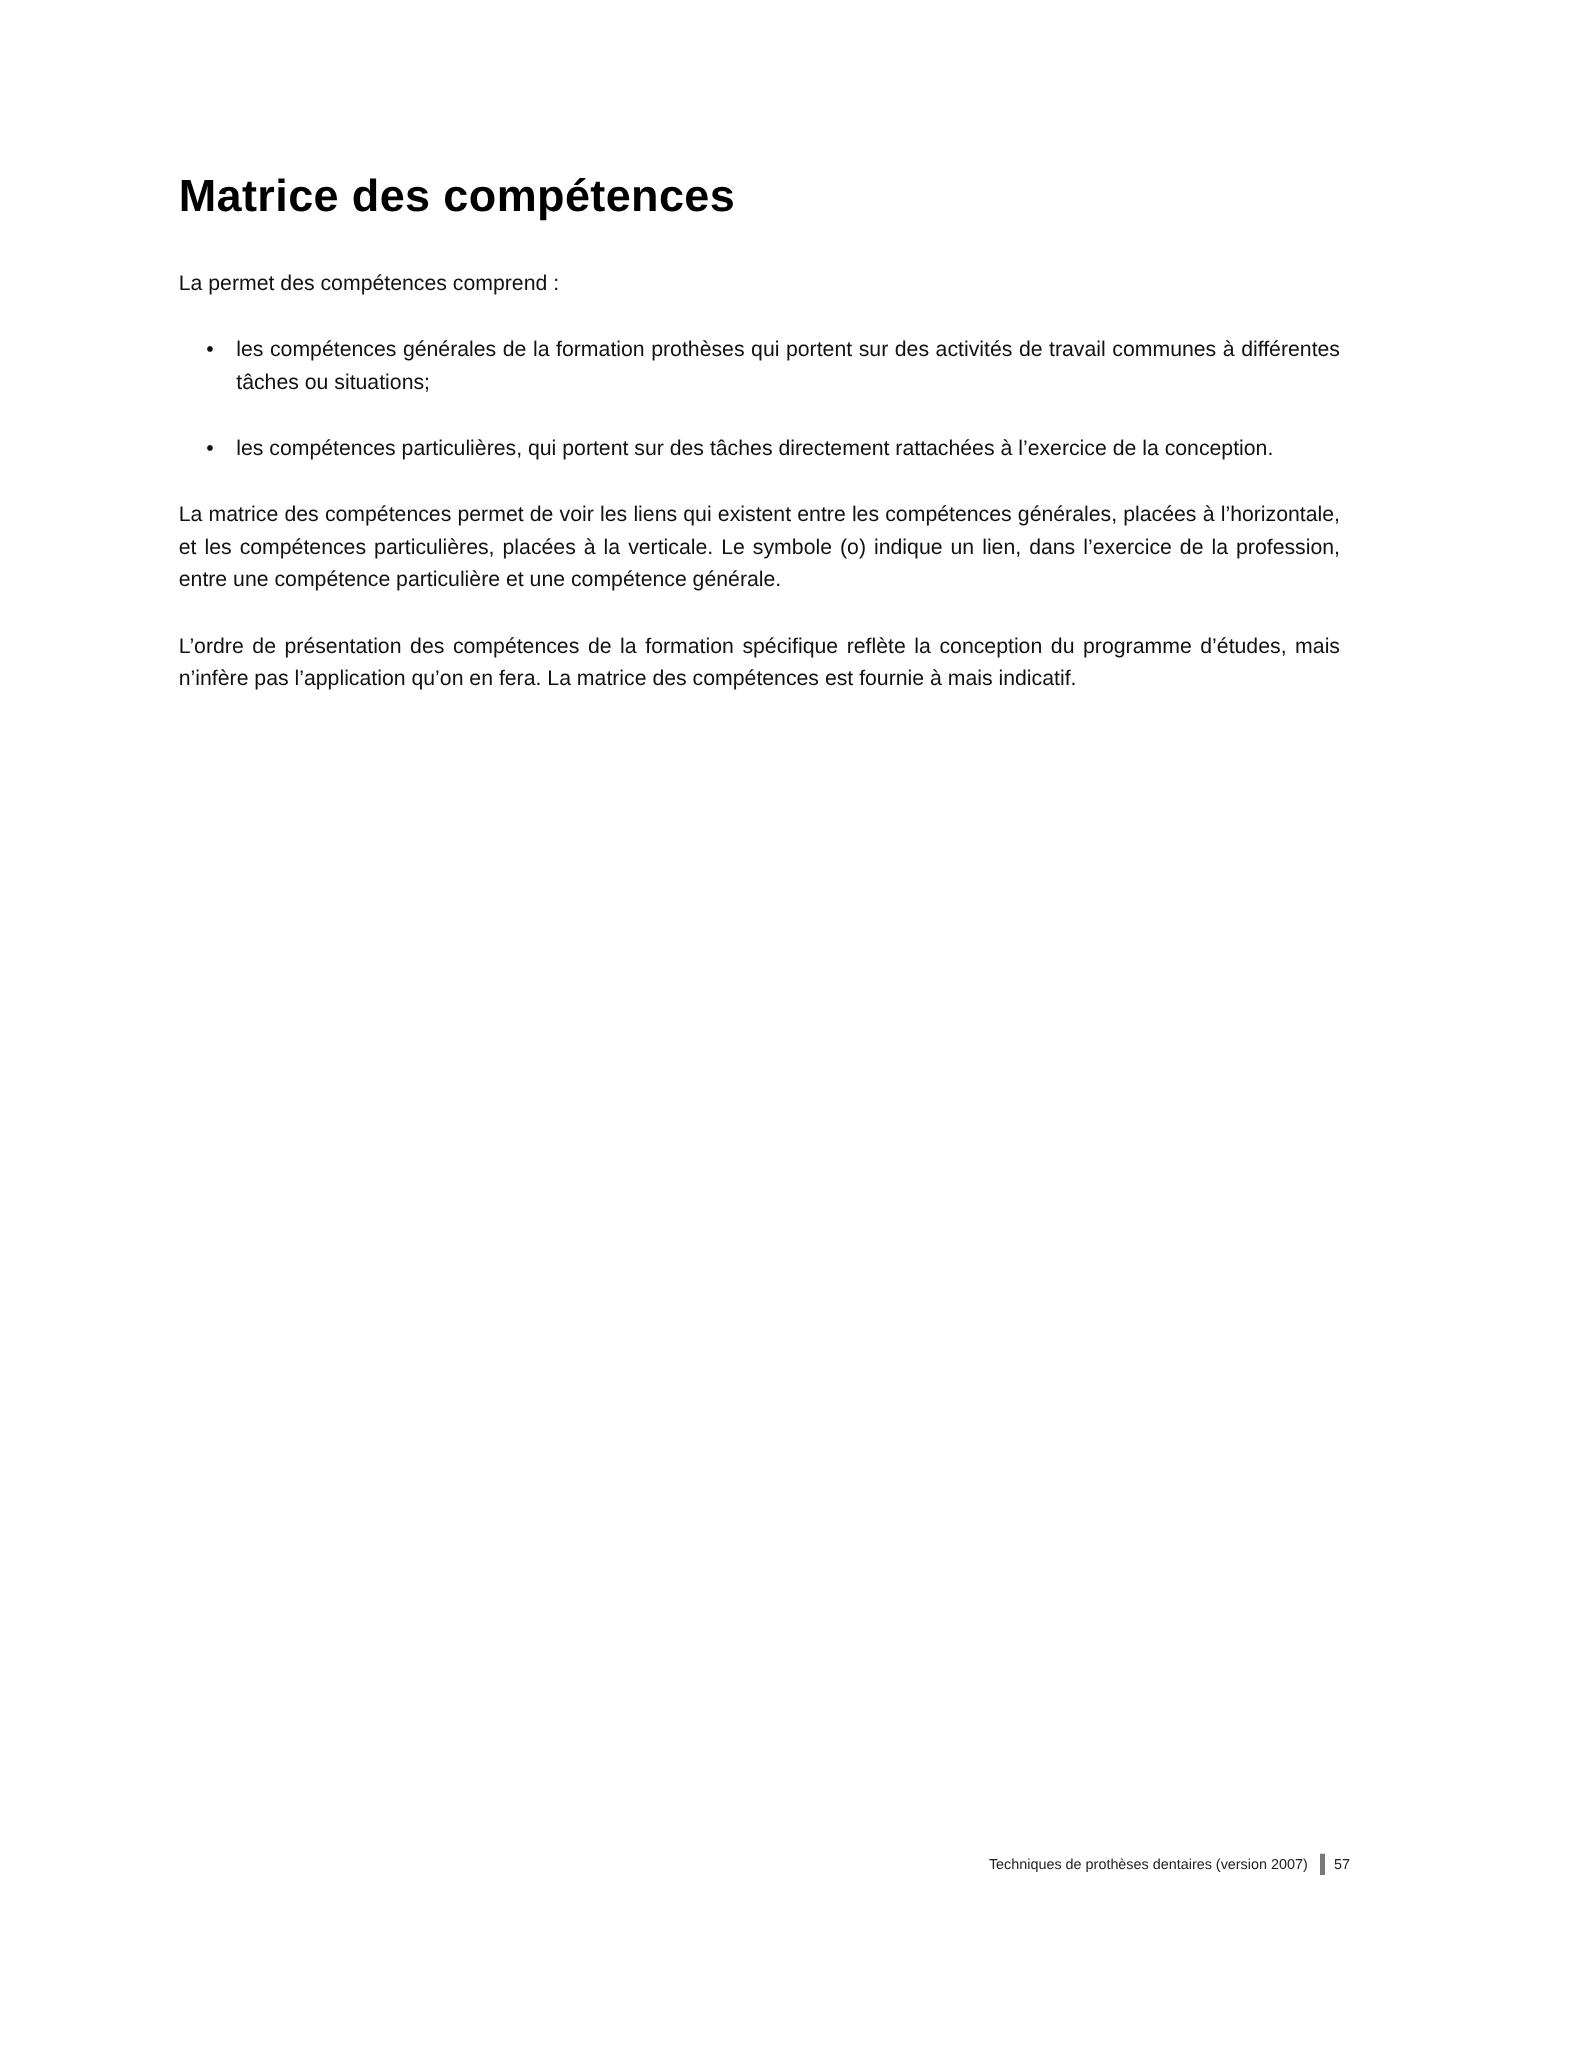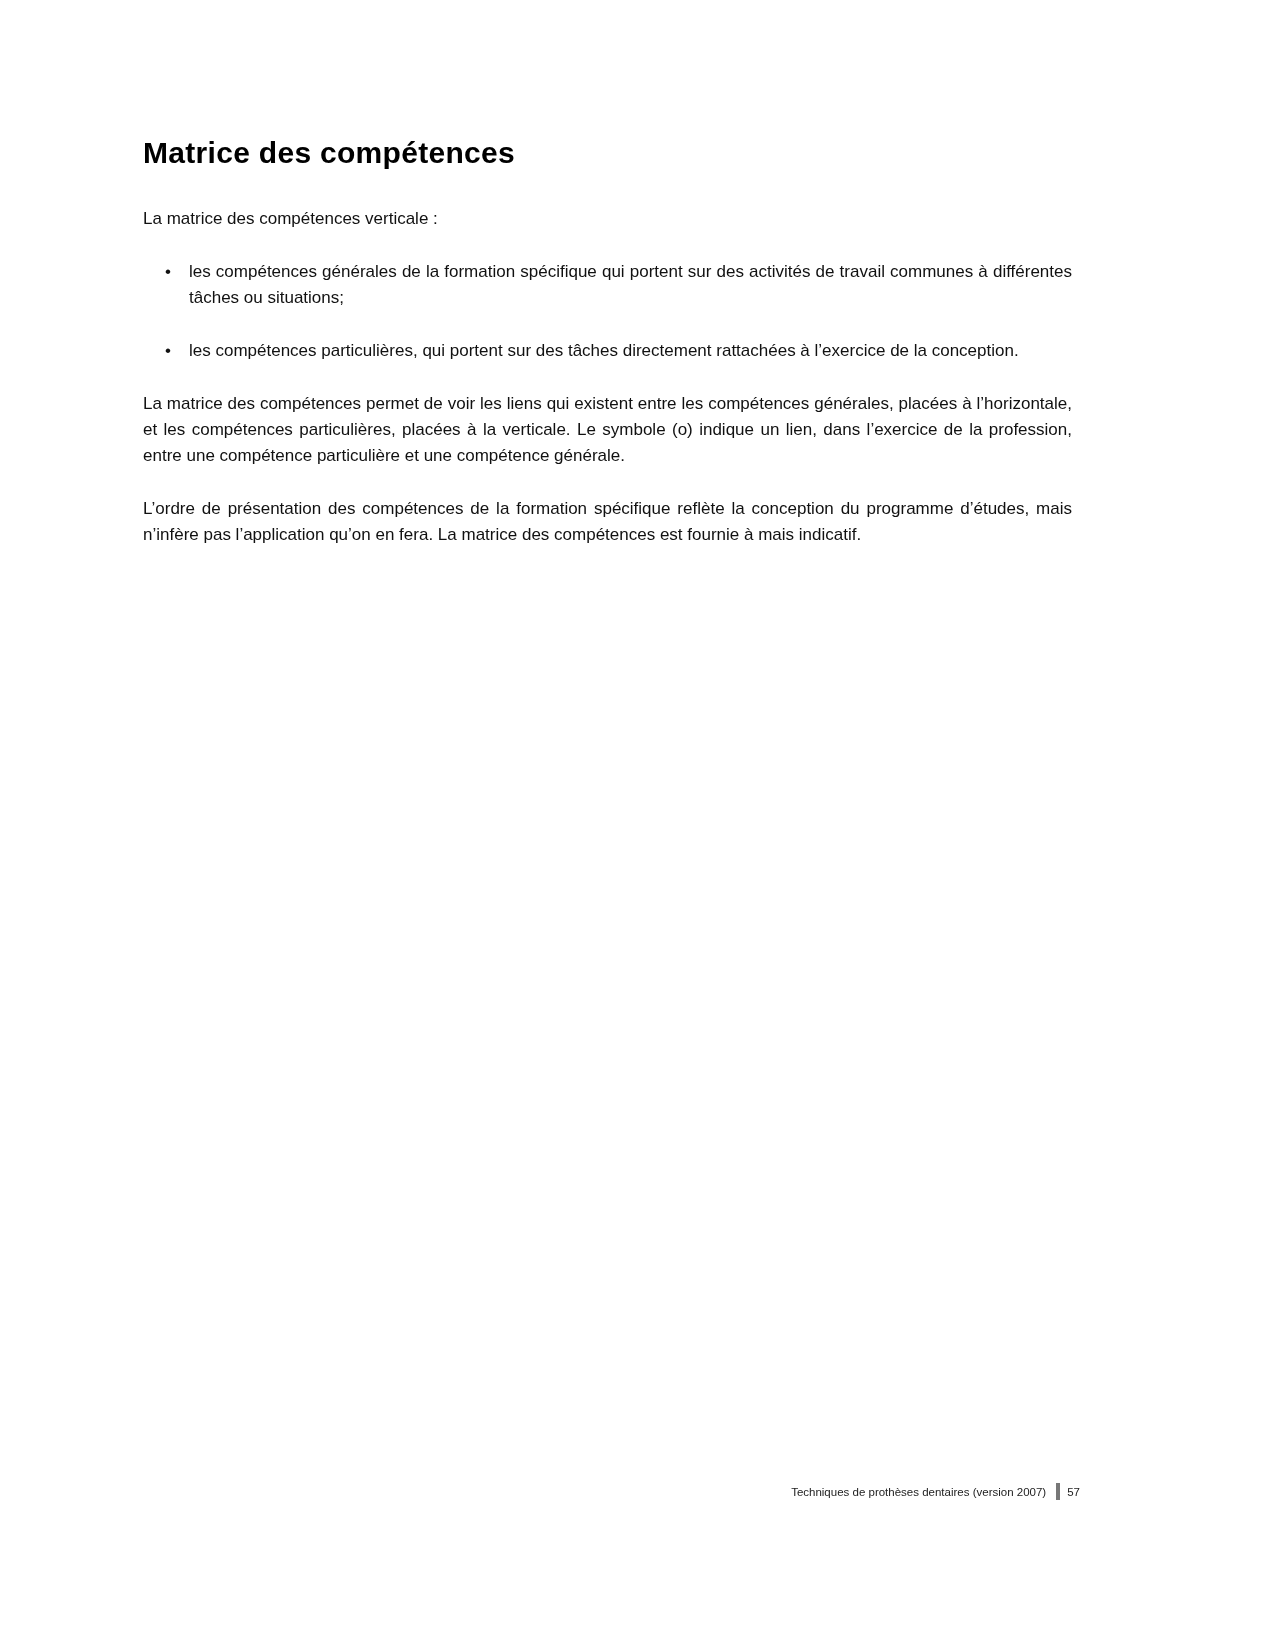--- a/index.html
+++ b/index.html
@@ -18,21 +18,21 @@
     overflow: hidden;
   }
   .content {
     position: absolute;
     left: 143px;
     top: 136px;
     width: 929px;
   }
   .title {
     margin: 0 0 36px 0;
-    font-size: 30px;
+    font-size: 36px;
     font-weight: bold;
     letter-spacing: 0.3px;
     color: #000000;
   }
   .body-text {
     margin: 0 0 27px 0;
     font-size: 17px;
     line-height: 26px;
     text-align: justify;
   }
@@ -87,26 +87,26 @@
 </style>
 </head>
 <body>
 
 <div class="doc">
   <div class="content">
 
     <h1 class="title">Matrice des compétences</h1>
 
 
-    <p class="body-text">La matrice des compétences verticale :</p>
+    <p class="body-text">La permet des compétences comprend :</p>
 
     <ul class="bullet-list">
       <li class="bullet-item">
         <span class="bullet-marker">•</span>
-        <span class="bullet-text">les compétences générales de la formation spécifique qui portent sur des activités de travail communes à différentes tâches ou situations;</span>
+        <span class="bullet-text">les compétences générales de la formation prothèses qui portent sur des activités de travail communes à différentes tâches ou situations;</span>
       </li>
       <li class="bullet-item">
         <span class="bullet-marker">•</span>
         <span class="bullet-text">les compétences particulières, qui portent sur des tâches directement rattachées à l’exercice de la conception.</span>
       </li>
     </ul>
 
     <p class="body-text">La matrice des compétences permet de voir les liens qui existent entre les compétences générales, placées à l’horizontale, et les compétences particulières, placées à la verticale. Le symbole (o) indique un lien, dans l’exercice de la profession, entre une compétence particulière et une compétence générale.</p>
 
     <p class="body-text">L’ordre de présentation des compétences de la formation spécifique reflète la conception du programme d’études, mais n’infère pas l’application qu’on en fera. La matrice des compétences est fournie à mais indicatif.</p>

